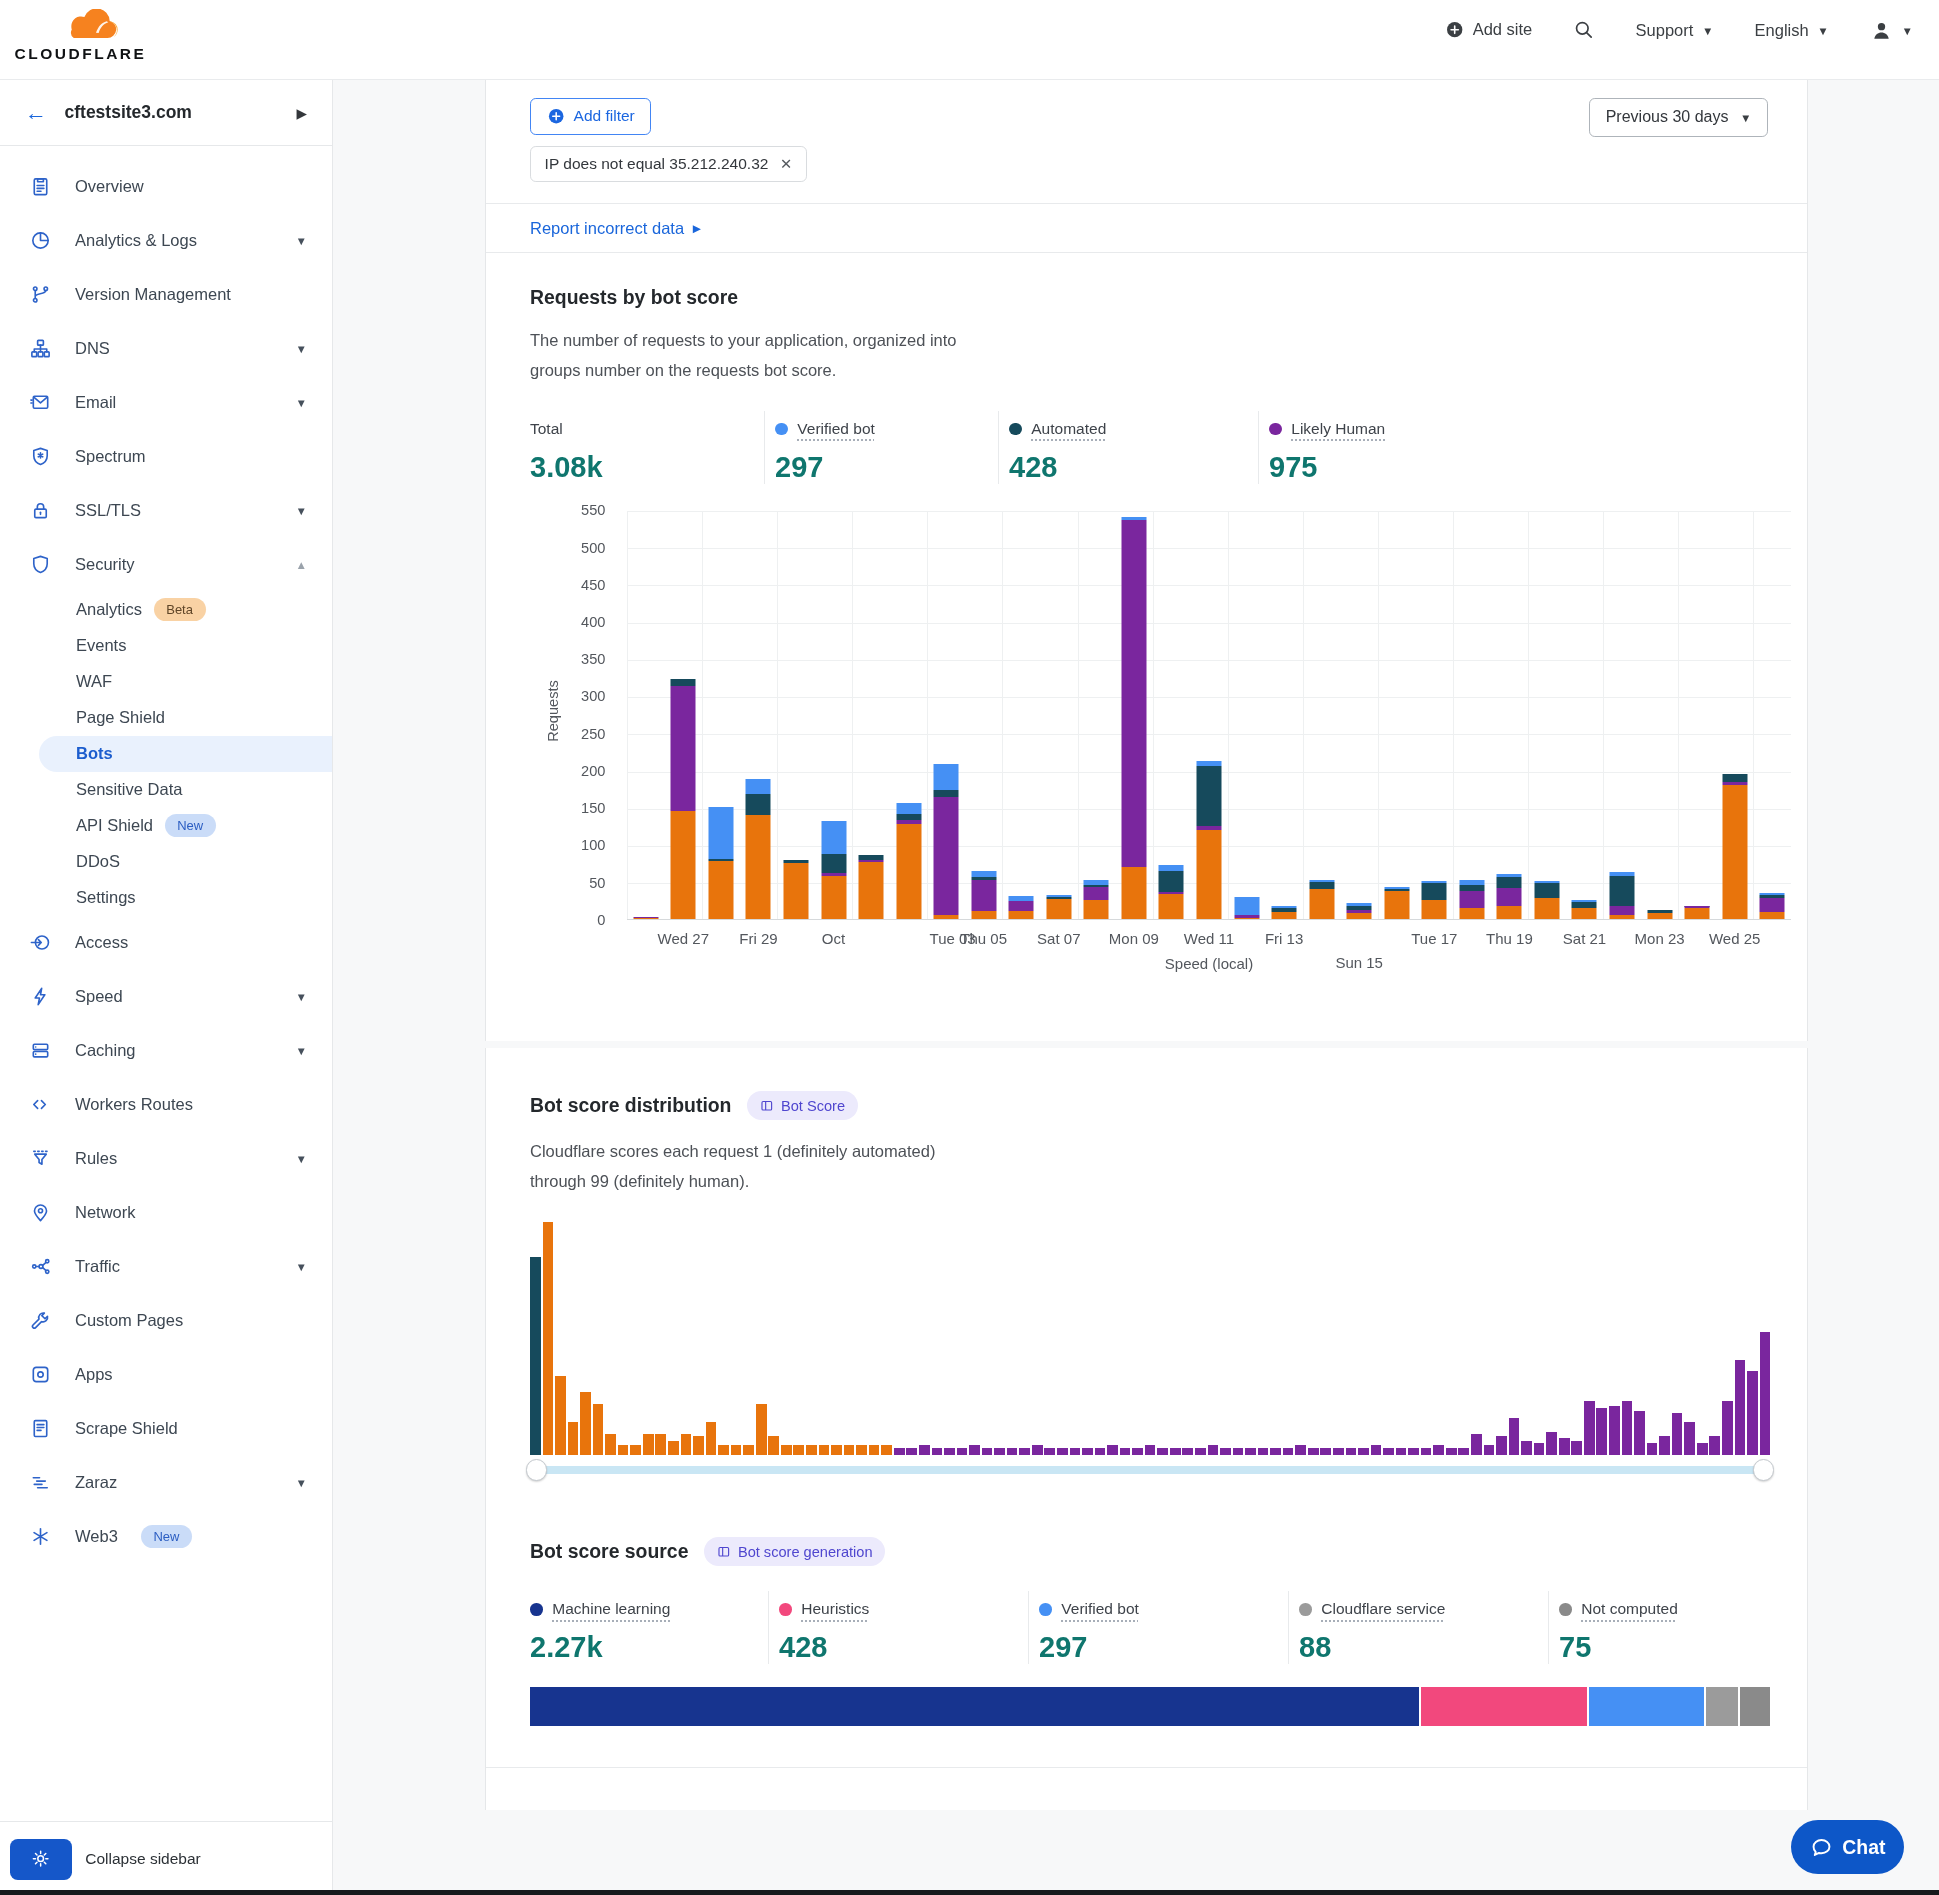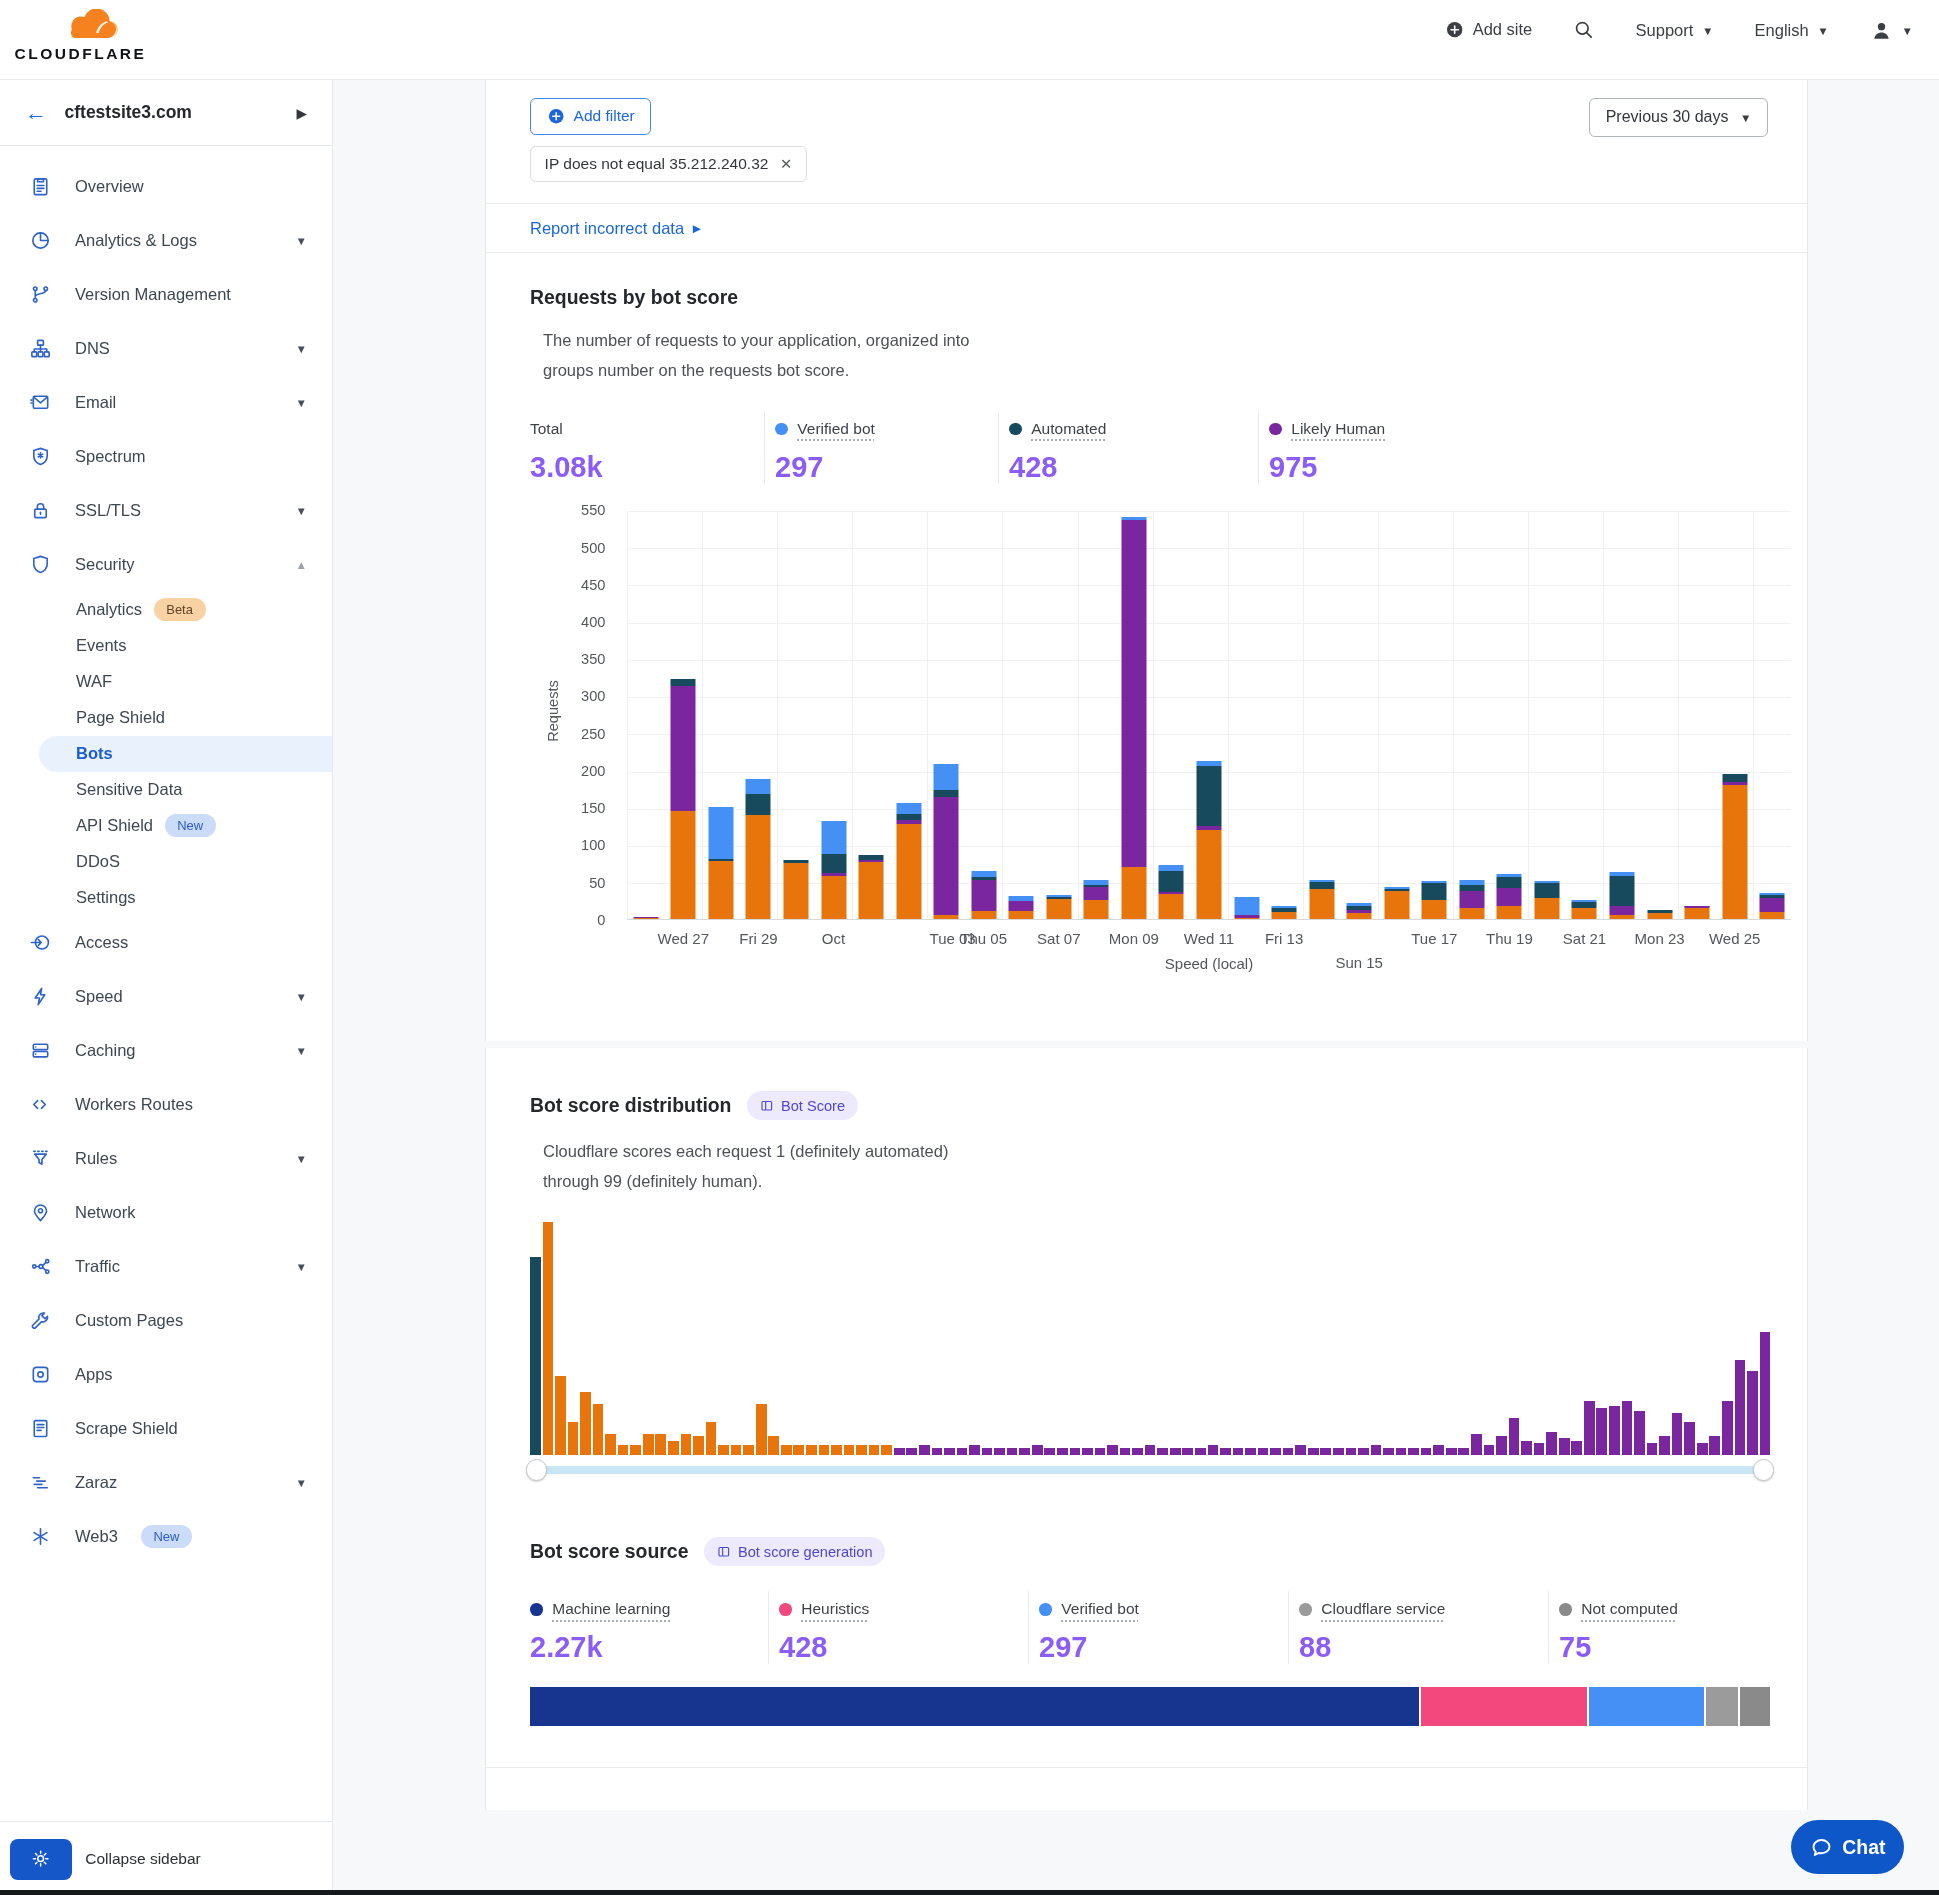--- a/index.html
+++ b/index.html
@@ -48,34 +48,34 @@
   .chip { margin-top:10.7px; display:inline-flex; align-items:center; gap:11.6px; padding:7.8px 13.6px; border:1px solid #d9dcdf; border-radius:5.8px; font-size:15.5px; color:#33373c; background:#fff; }
   .chip .x { color:#565b60; font-size:14.6px; cursor:pointer; }
   .range-btn { position:absolute; right:39px; top:17.5px; display:flex; align-items:center; gap:11.6px; padding:9.7px 15.5px; border:1px solid #aeb4ba; border-radius:5.8px; font-size:16px; color:#33373c; background:#fff; cursor:pointer; }
   .report-row { height:49px; display:flex; align-items:center; gap:8.7px; padding-left:44px; border-bottom:1px solid #e8eaec; color:#1a66db; font-size:16.5px; cursor:pointer; }
   .report-row .tri { font-size:10.7px; }
   .section { position:relative; padding:33px 44px 0 44px; }
   .sec-title { font-size:19.4px; font-weight:700; color:#24282c; }
   .title-row { display:flex; align-items:center; gap:15.5px; }
   .doc-pill { display:inline-flex; align-items:center; gap:7.8px; height:29px; padding:0 12.6px; border-radius:969px; background:#eceafc; color:#4f46cf; font-size:14.6px; cursor:pointer; }
   .doc-pill svg { width:13.6px; height:13.6px; }
-  .desc { margin-top:15.5px; font-size:16.5px; color:#4d5157; line-height:1.85;margin-left:13px; }
+  .desc { margin-top:15.5px; font-size:16.5px; color:#4d5157; line-height:1.85; }
 
   
   .stats-row { display:flex; margin-top:25px; }
   .stat-cell { padding:5.8px 0 0 0; }
   .stats-row .stat-cell + .stat-cell { border-left:1px solid #e8eaec; padding-left:10px; }
   .col-a .stat-cell:nth-child(1){ width:234px; } .col-a .stat-cell:nth-child(2){ width:234px; }
   .col-a .stat-cell:nth-child(3){ width:260px; } .col-a .stat-cell:nth-child(4){ width:257px; }
   .col-c .stat-cell:nth-child(1){ width:238px; } .col-c .stat-cell:nth-child(2){ width:260px; }
   .col-c .stat-cell:nth-child(3){ width:260px; } .col-c .stat-cell:nth-child(4){ width:260px; }
   .stat-top { display:flex; align-items:center; gap:9.7px; font-size:15.5px; color:#3e434a; height:25px; }
   .dot { width:12.6px; height:12.6px; border-radius:50%; flex:0 0 12.6px; }
   .stat-label.dotted { text-decoration:underline dotted; text-decoration-color:#a7aeb8; text-decoration-thickness:1.5px; text-underline-offset:5.8px; cursor:pointer; }
-  .stat-value { margin-top:9.7px; font-size:29px; font-weight:600; color:#8b5cf6; }
+  .stat-value { margin-top:9.7px; font-size:29px; font-weight:600; color:#0f766e; }
 
   
   .chart-wrap { position:relative; margin-top:27px; height:409px; }
   .ylab { position:absolute; left:-7.8px; top:192px; transform:rotate(-90deg); font-size:14.6px; color:#53575d; }
   .yticks { position:absolute; left:19.4px; top:0; width:56px; height:409px; }
   .yticks span { position:absolute; right:0; font-size:14.6px; color:#53575d; }
   .plot { position:relative; margin-left:97px; width:1164px; height:409px; border-bottom:1px solid #d6d9db; }
   .hgrid { position:absolute; left:0; right:0; height:1px; background:#eef0f1; }
   .vgrid { position:absolute; top:0; bottom:0; width:1px; background:#eef0f1; }
   .slots { position:absolute; left:0; top:0; right:0; bottom:0; display:flex; }

